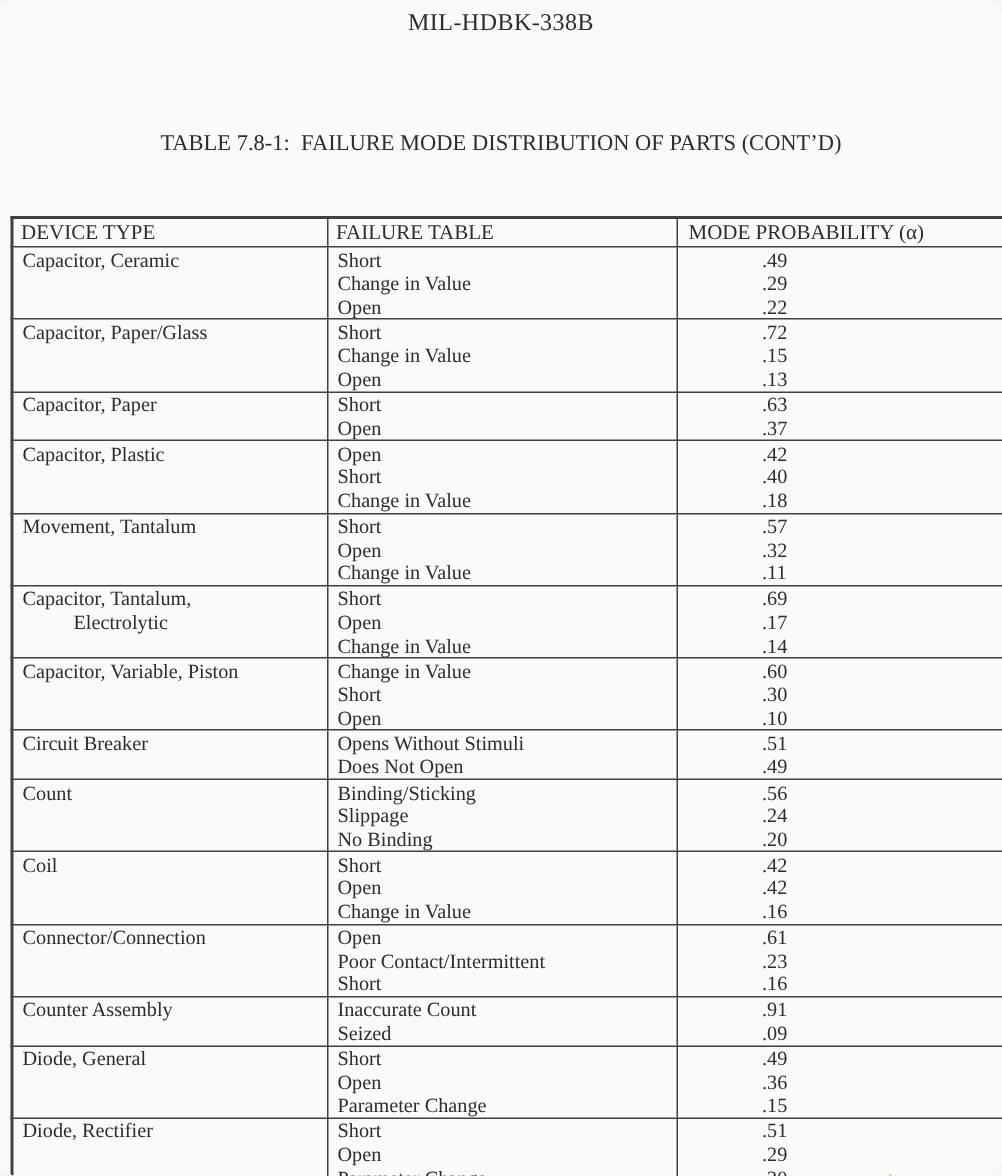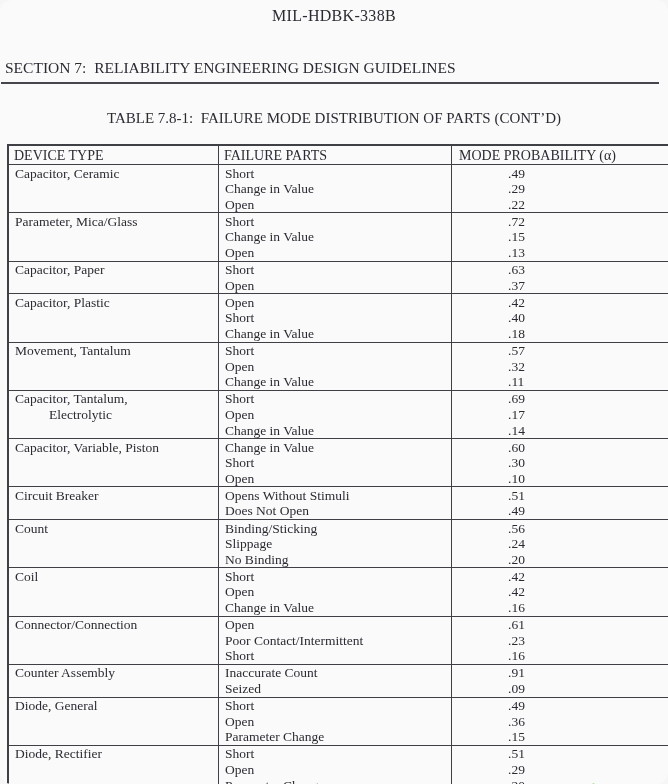--- a/index.html
+++ b/index.html
@@ -23,21 +23,21 @@
     white-space: pre-wrap;
   }
   .section-heading {
     position: absolute; top: 59px; left: 1px; width: 654px;
     padding: 0 0 5px 4px;
     font-size: 15.5px;
     border-bottom: 2.5px solid #45454e;
     white-space: pre-wrap;
   }
   .table-title {
-    position: absolute; top: 110px; left: 0; width: 100%;
+    position: absolute; top: 88px; left: 0; width: 100%;
     text-align: center;
     font-size: 15px;
     white-space: pre-wrap;
   }
   table.parts-table {
     position: absolute; top: 144px; left: 7px;
     width: 653px;
     border-collapse: collapse;
     table-layout: fixed;
     border: 2px solid #3f3f46;
@@ -78,29 +78,28 @@
     text-align: right;
   }
 </style>
 </head>
 <body>
 
 <div class="page">
 
   <div class="doc-title">MIL-HDBK-338B</div>
 
-  <div class="section-heading">SECTION 7:  RELIABILITY ENGINEERING DESIGN GUIDELINES</div>
 
   <div class="table-title">TABLE 7.8-1:  FAILURE MODE DISTRIBUTION OF PARTS (CONT’D)</div>
 
   <table class="parts-table">
     <thead>
       <tr>
         <th class="c1">DEVICE TYPE</th>
-        <th class="c2">FAILURE PARTS</th>
+        <th class="c2">FAILURE TABLE</th>
         <th class="c3">MODE PROBABILITY (α)</th>
       </tr>
     </thead>
     <tbody id="table-body">
         <tr style="height: 47.3px;">
           <td class="c1">
             <div class="cell-line">Capacitor, Ceramic</div>
           </td>
           <td class="c2">
             <div class="cell-line">Short</div>
@@ -108,21 +107,21 @@
             <div class="cell-line">Open</div>
           </td>
           <td class="c3">
             <div class="cell-line">.49</div>
             <div class="cell-line">.29</div>
             <div class="cell-line">.22</div>
           </td>
         </tr>
         <tr style="height: 47.3px;">
           <td class="c1">
-            <div class="cell-line">Parameter, Mica/Glass</div>
+            <div class="cell-line">Capacitor, Paper/Glass</div>
           </td>
           <td class="c2">
             <div class="cell-line">Short</div>
             <div class="cell-line">Change in Value</div>
             <div class="cell-line">Open</div>
           </td>
           <td class="c3">
             <div class="cell-line">.72</div>
             <div class="cell-line">.15</div>
             <div class="cell-line">.13</div>

